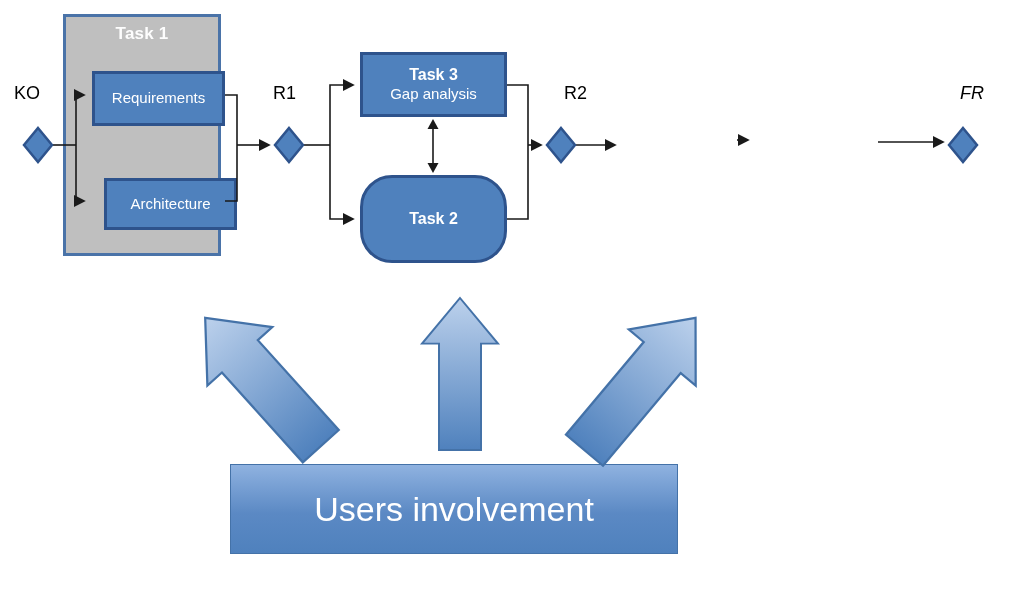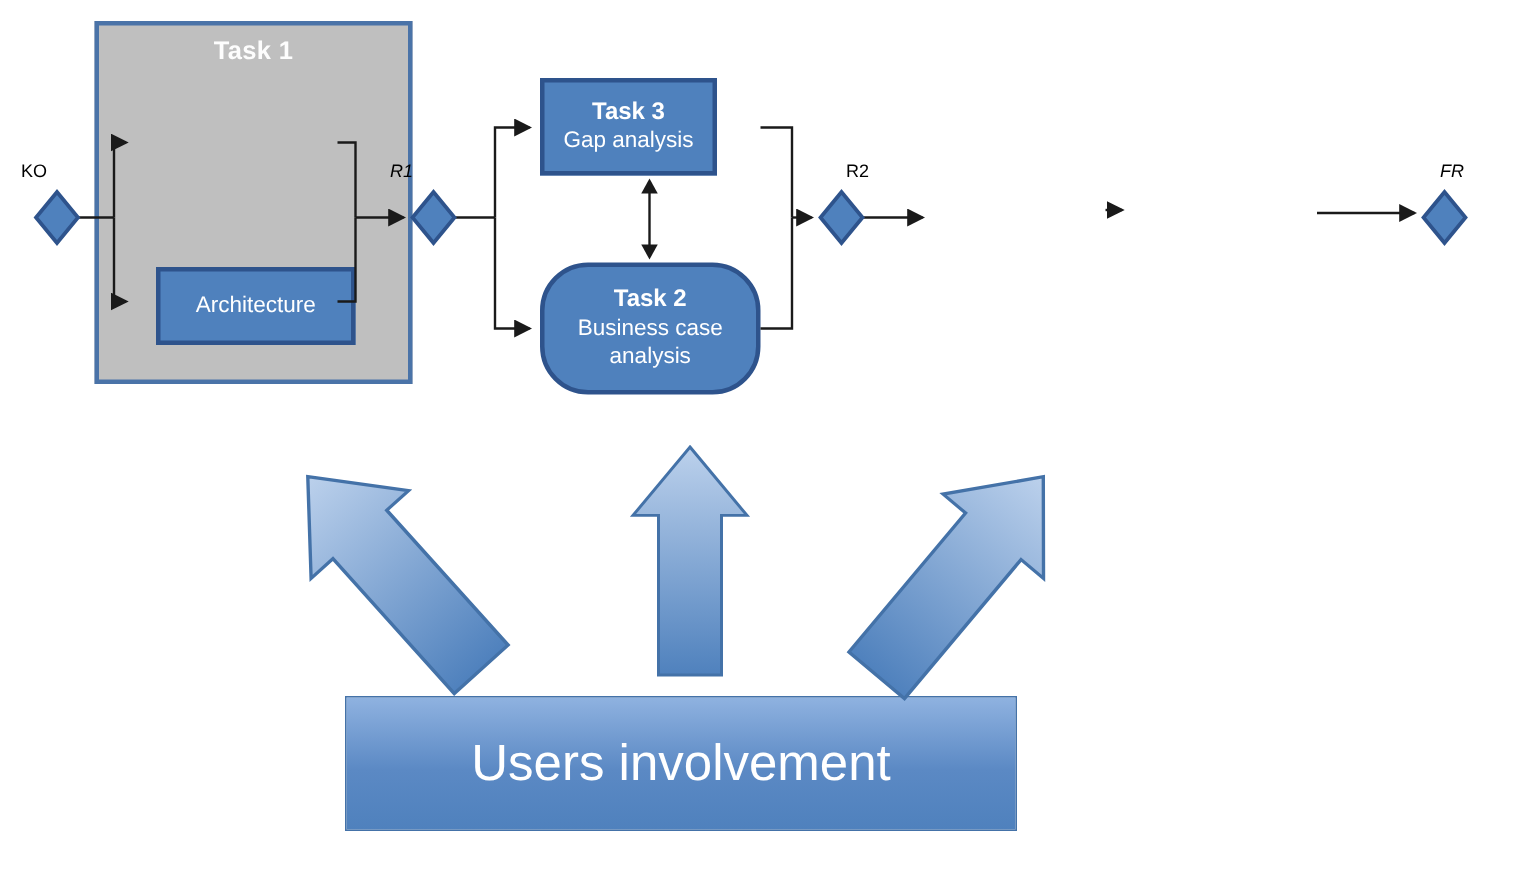--- a/index.html
+++ b/index.html
@@ -19,55 +19,57 @@
     color:#fdfdfd; font-weight:bold; font-size:17px; letter-spacing:.2px;
   }
   .task {
     position:absolute; background:#4f81bd; border:3px solid #2e538c;
     color:#ffffff; display:flex; flex-direction:column; align-items:center;
     justify-content:center; text-align:center; font-size:15px;
     box-sizing:border-box; z-index:2; line-height:1.25; padding:2px 6px;
   }
   .task .t-title { font-weight:bold; font-size:16px; }
   .milestone-label {
-    position:absolute; font-size:12px; color:#000; z-index:3;margin-top:24px;
+    position:absolute; font-size:18px; color:#000; z-index:3;
   }
   .banner {
     position:absolute; left:230px; top:464px; width:448px; height:90px;
     background:linear-gradient(180deg, #8fb2e0 0%, #5b89c4 55%, #4f81bd 100%);
     border:1px solid #4472a8; box-sizing:border-box;
     display:flex; align-items:center; justify-content:center;
     color:#ffffff; font-size:34px; z-index:2;text-align:right;
   }
 </style>
 </head>
 <body>
 
 <div class="stage">
 
   <div class="milestone-label" style="left:14px; top:83px;">KO</div>
-  <div class="milestone-label" style="left:260px; top:83px;font-style:italic;">R1</div>
+  <div class="milestone-label" style="left:273px; top:83px;">R1</div>
   <div class="milestone-label" style="left:564px; top:83px;">R2</div>
   <div class="milestone-label" style="left:960px; top:83px;font-style:italic;">FR</div>
 
-  <div class="group" style="left:63px; top:14px; width:212px; height:242px;">
+  <div class="group" style="left:63px; top:14px; width:158px; height:242px;">
     <div class="group-title">Task 1</div>
+    <div class="task" style="left:26px; top:54px; width:133px; height:55px;">
+      <span>Requirements</span>
+    </div>
     <div class="task" style="left:38px; top:161px; width:133px; height:52px;">
       <span>Architecture</span>
     </div>
   </div>
 
-  <div class="task" style="left:360px; top:52px; width:118px; height:65px;">
+  <div class="task" style="left:360px; top:52px; width:147px; height:65px;">
     <span class="t-title">Task 3</span>
     <span>Gap analysis</span>
   </div>
 
   <div class="task" style="left:360px; top:175px; width:147px; height:88px;border-radius:32px;">
     <span class="t-title">Task 2</span>
-    <span>Business case analysis</span>
   </div>
 
 
   <div class="banner">
     <span>Users involvement</span>
   </div>
 
   <svg width="1020" height="590" viewBox="0 0 1020 590">
     <defs>
       <marker id="arrow" viewBox="0 0 10 10" refX="8.5" refY="5" markerWidth="7.5" markerHeight="7.5" orient="auto">

